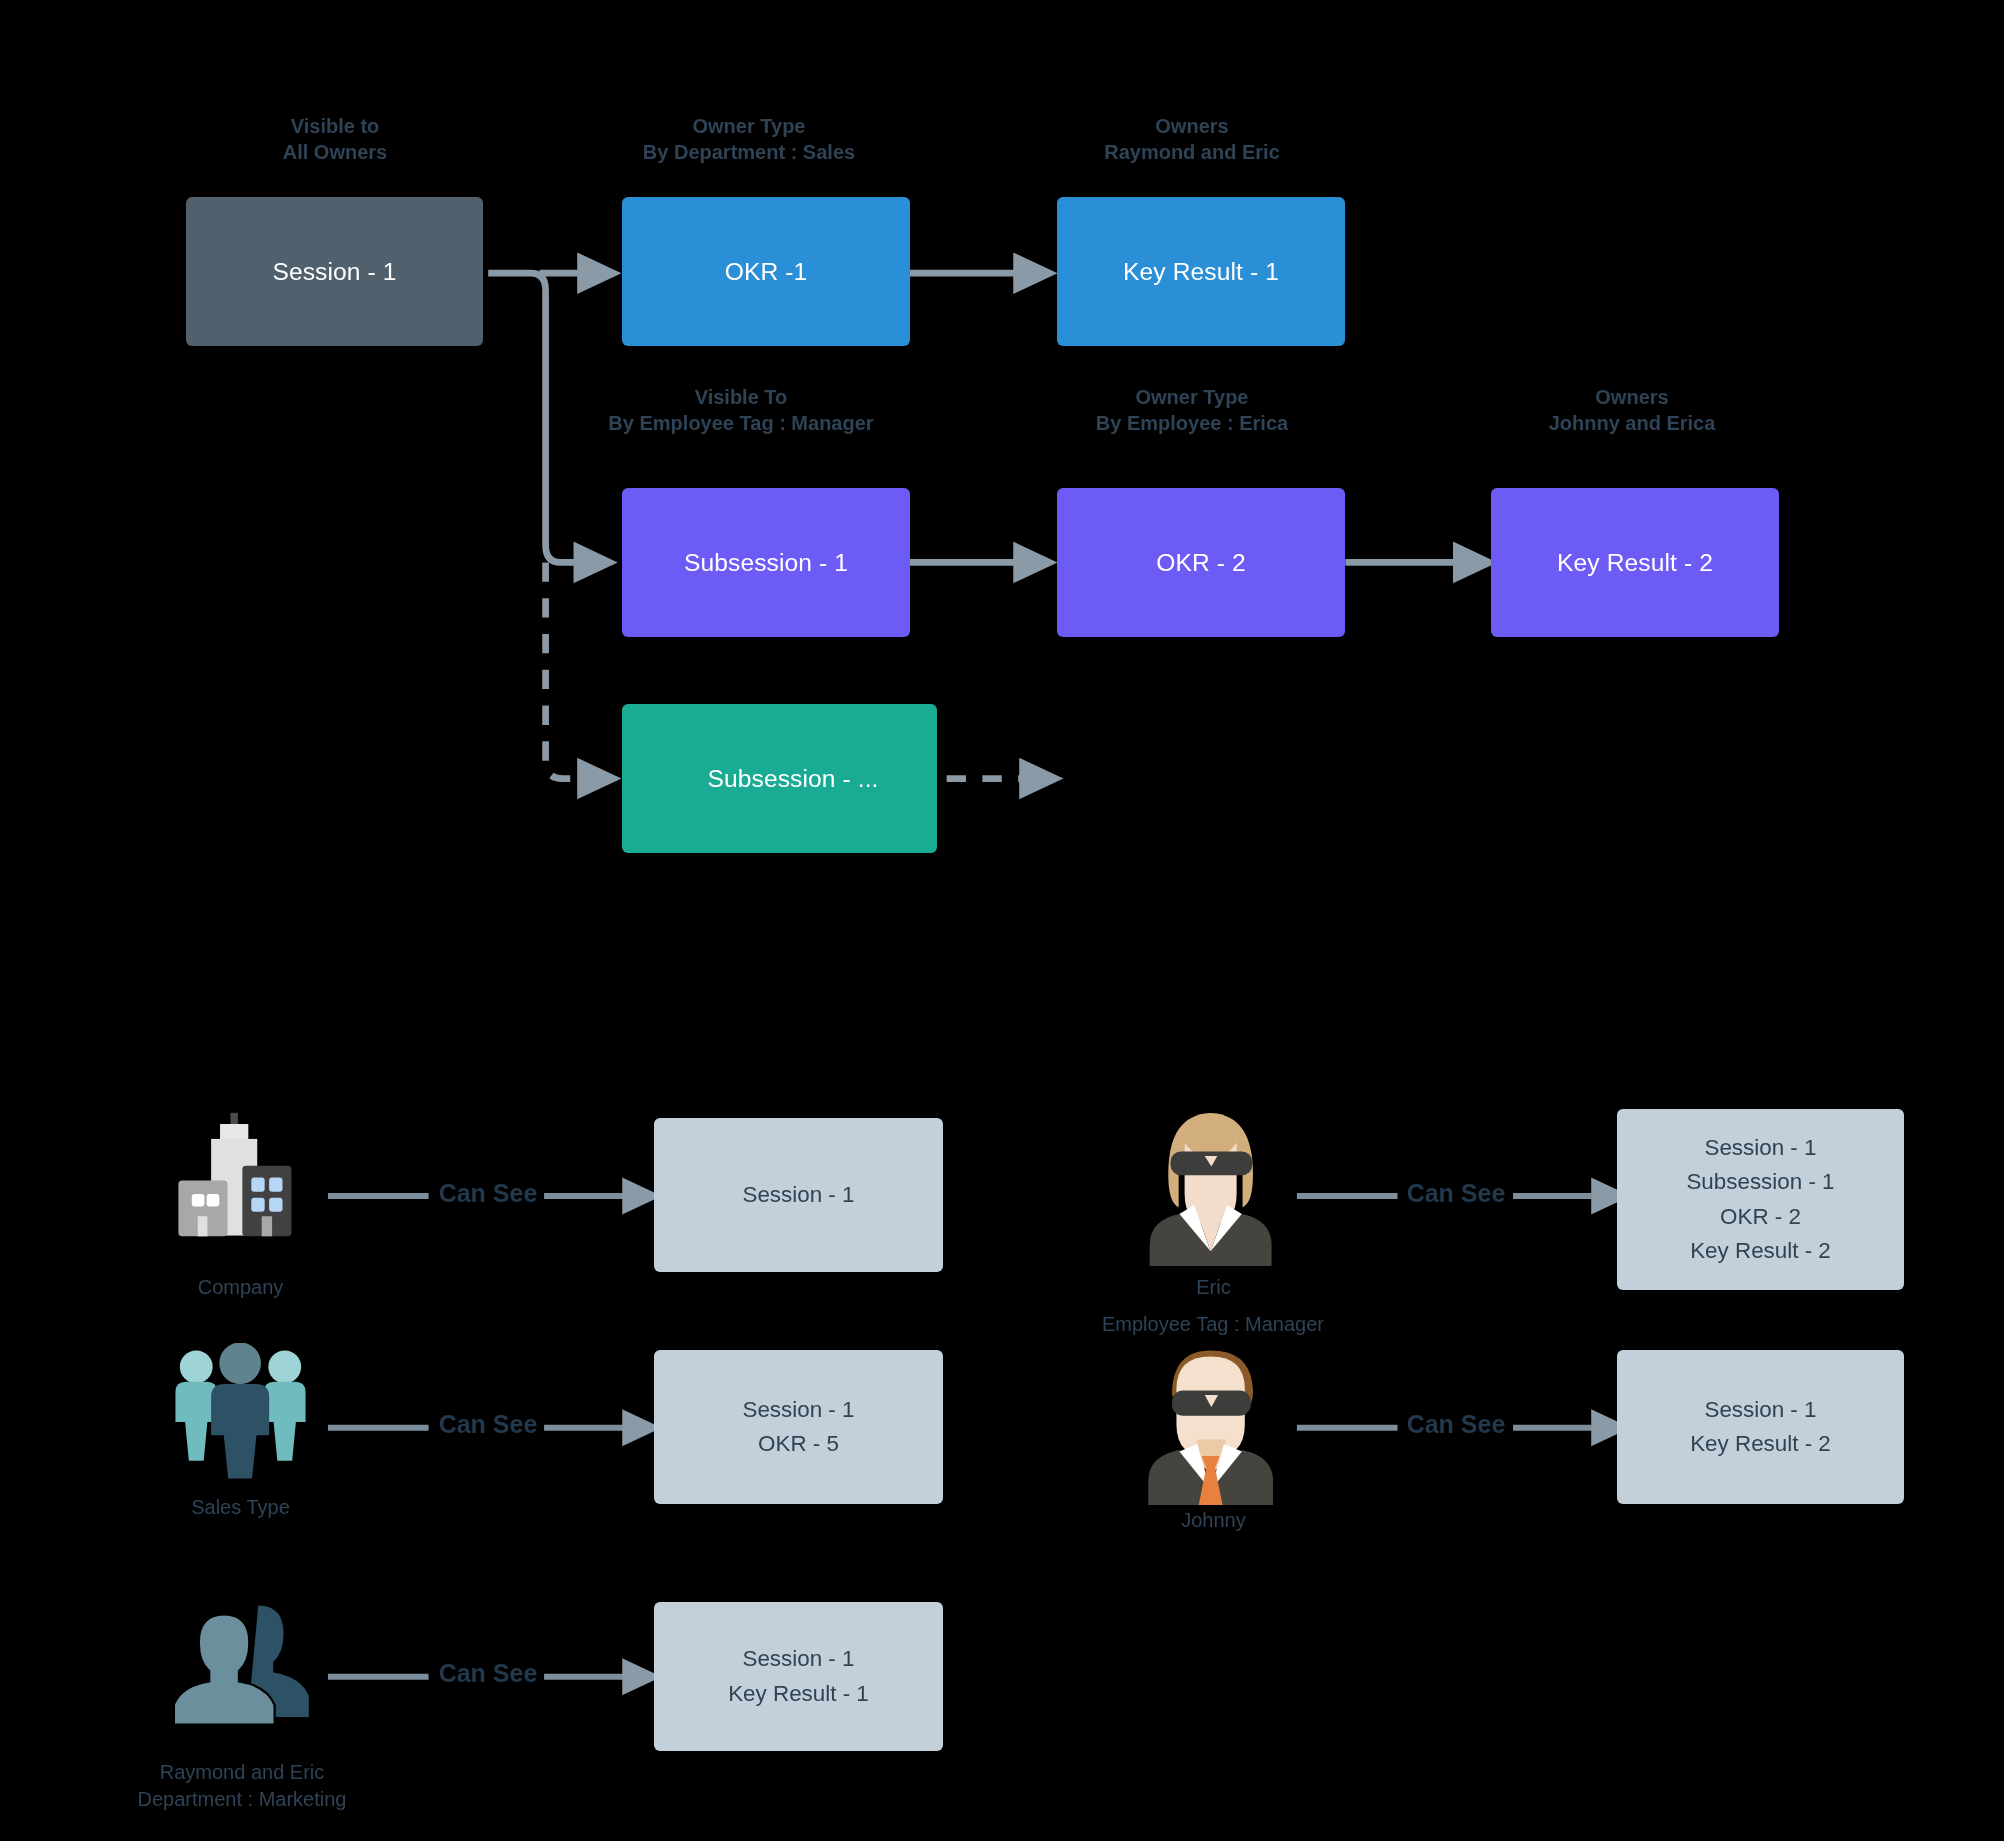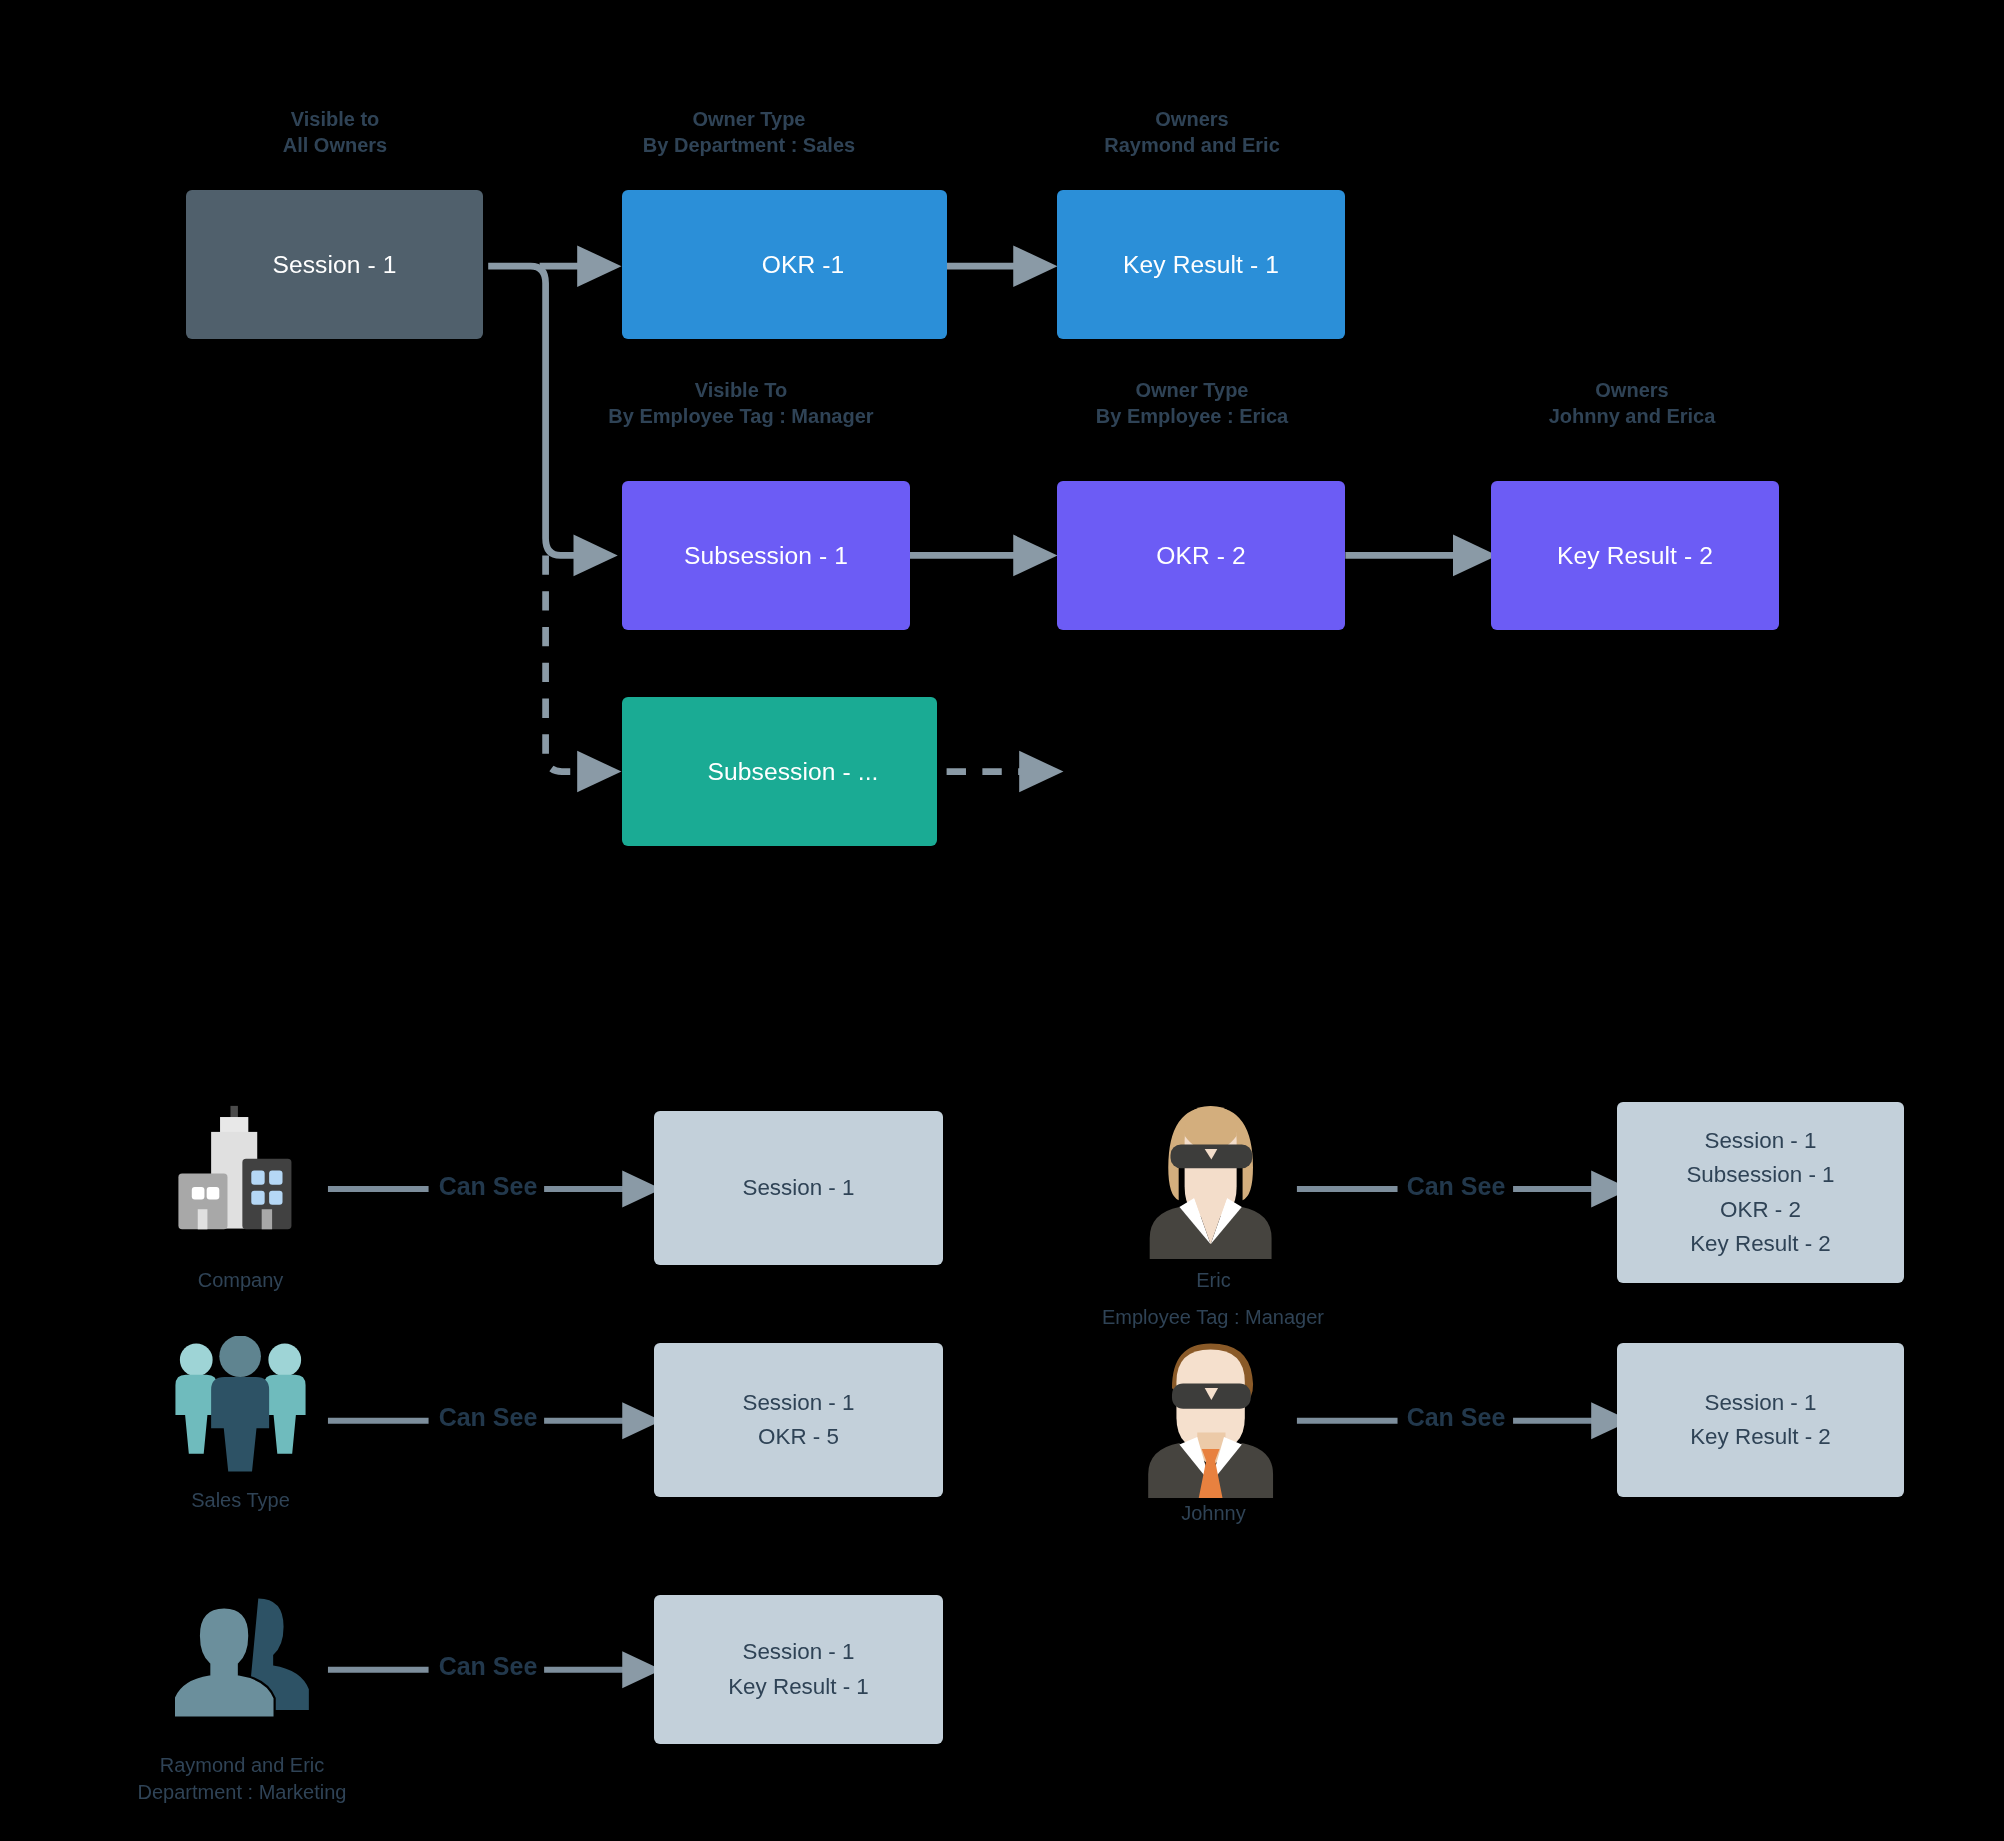--- a/index.html
+++ b/index.html
@@ -1,18 +1,18 @@
 <!DOCTYPE html>
 <html style="font-size:12px"><head>
 <meta charset="utf-8">
 <style>
   html,body{margin:0;padding:0;background:#000;}
   body{width:2005px;height:1842px;position:relative;overflow:hidden;
        font-family:"Liberation Sans","DejaVu Sans",sans-serif;}
-  .stage{position:absolute;left:0;top:0;width:2005px;height:1464px;}
+  .stage{position:absolute;left:0;top:7px;width:2005px;height:1464px;}
   svg.wires{position:absolute;left:0;top:0;width:2005px;height:1842px;pointer-events:none;}
 
   
   .node{position:absolute;border-radius:6px;display:flex;align-items:center;
         justify-content:center;color:#ffffff;font-size:24.6px;letter-spacing:0.1px;}
   .node.gray{background:#50606c;}
   .node.blue{background:#2b8fd8;}
   .node.purple{background:#6c5cf5;}
   .node.teal{background:#1aab94;padding-left:27px;}
 
@@ -94,21 +94,21 @@
     <div>By Employee : Erica</div>
   </div>
   <div class="cap" style="left:1483px;top:378px;width:298px;">
     <div>Owners</div>
     <div>Johnny and Erica</div>
   </div>
 
   <div class="node gray" style="left:186px;top:190px;width:297px;height:149px;">
     <span>Session - 1</span>
   </div>
-  <div class="node blue" style="left:622px;top:190px;width:288px;height:149px;padding-left:37px;">
+  <div class="node blue" style="left:622px;top:190px;width:288px;height:149px;">
     <span>OKR -1</span>
   </div>
   <div class="node blue" style="left:1057px;top:190px;width:288px;height:149px;">
     <span>Key Result - 1</span>
   </div>
   <div class="node purple" style="left:622px;top:481px;width:288px;height:149px;">
     <span>Subsession - 1</span>
   </div>
   <div class="node purple" style="left:1057px;top:481px;width:288px;height:149px;">
     <span>OKR - 2</span>

